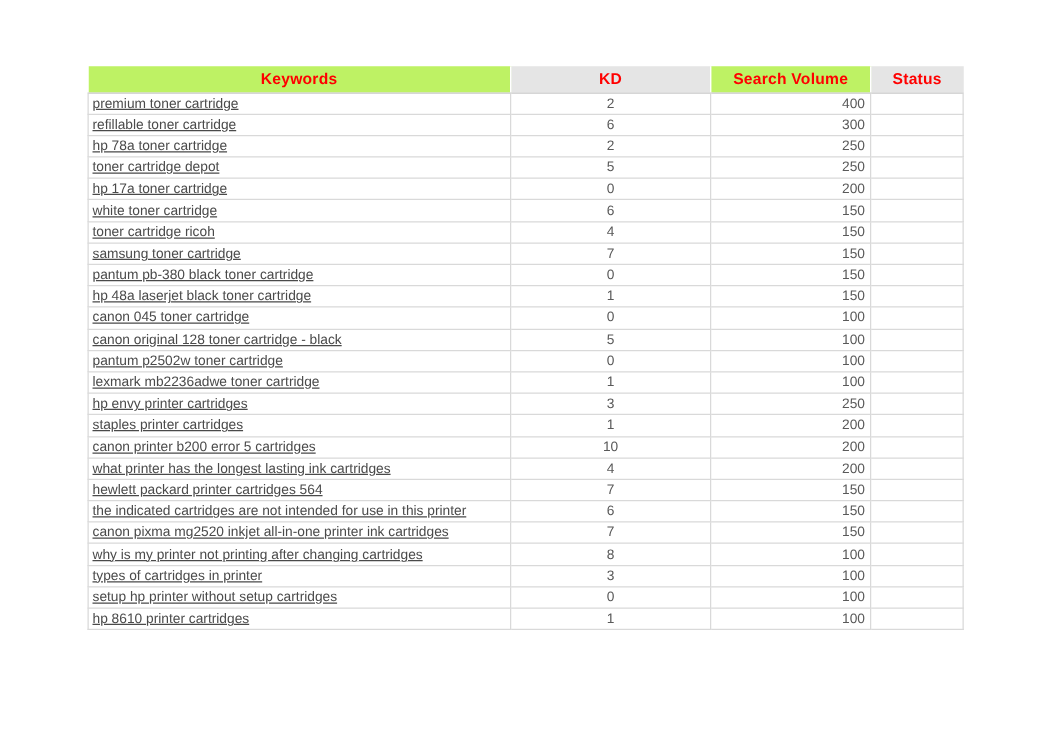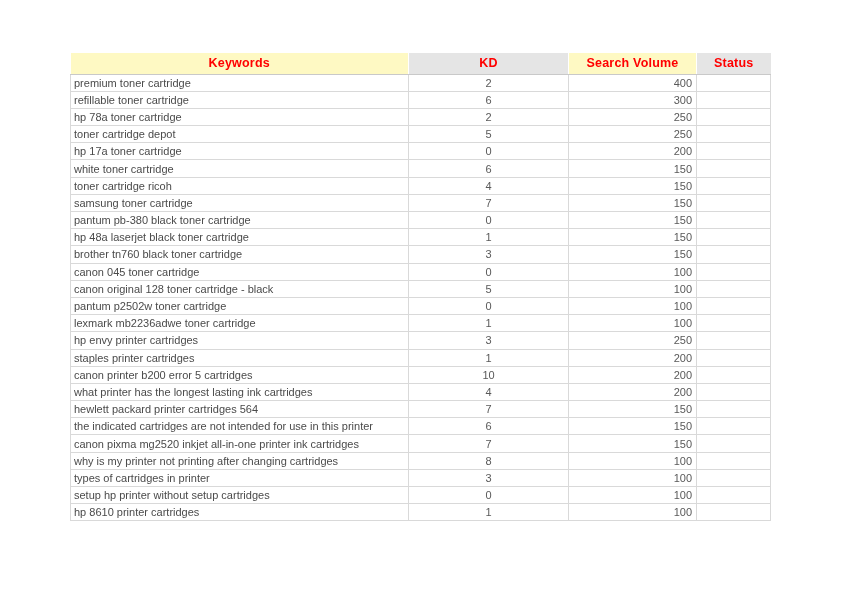--- a/index.html
+++ b/index.html
@@ -32,41 +32,42 @@
     font-weight: bold;
     color: #ff0000;
     text-align: center;
     vertical-align: middle;
     border-right: 1px solid #ffffff;
     border-bottom: 1px solid #c9c9c9;
     padding: 0;
     letter-spacing: 0.2px;
   }
   th:last-child { border-right: none; }
-  th.h-green { background: #fef9c3; }
+  th.h-green { background: #bef264; }
   th.h-yellow { background: #e5e5e5; }
 
   td {
     height: 17.2px;
     font-size: 11px;
     color: #595959;
     border: 1px solid #d9d9d9;
     padding: 0 3px;
     vertical-align: middle;
     white-space: nowrap;
     overflow: hidden;
     background: #ffffff;
   }
   td.c-kw { text-align: left; }
   td.c-kd { text-align: center; }
   td.c-sv { text-align: right; padding-right: 4px; }
   td.c-st { text-align: left; }
 
   .kw-link {
     color: #4a4a4a;
+    text-decoration: underline;
     cursor: pointer;
   }
 </style>
 </head>
 <body>
 
 <div class="sheet">
   <table>
     <colgroup>
       <col class="col-keywords">
@@ -137,26 +138,20 @@
           <td class="c-sv">150</td>
           <td class="c-st"></td>
         </tr>
         <tr>
           <td class="c-kw"><span class="kw-link">hp 48a laserjet black toner cartridge</span></td>
           <td class="c-kd">1</td>
           <td class="c-sv">150</td>
           <td class="c-st"></td>
         </tr>
         <tr>
-          <td class="c-kw"><span class="kw-link">brother tn760 black toner cartridge</span></td>
-          <td class="c-kd">3</td>
-          <td class="c-sv">150</td>
-          <td class="c-st"></td>
-        </tr>
-        <tr>
           <td class="c-kw"><span class="kw-link">canon 045 toner cartridge</span></td>
           <td class="c-kd">0</td>
           <td class="c-sv">100</td>
           <td class="c-st"></td>
         </tr>
         <tr>
           <td class="c-kw"><span class="kw-link">canon original 128 toner cartridge - black</span></td>
           <td class="c-kd">5</td>
           <td class="c-sv">100</td>
           <td class="c-st"></td>

